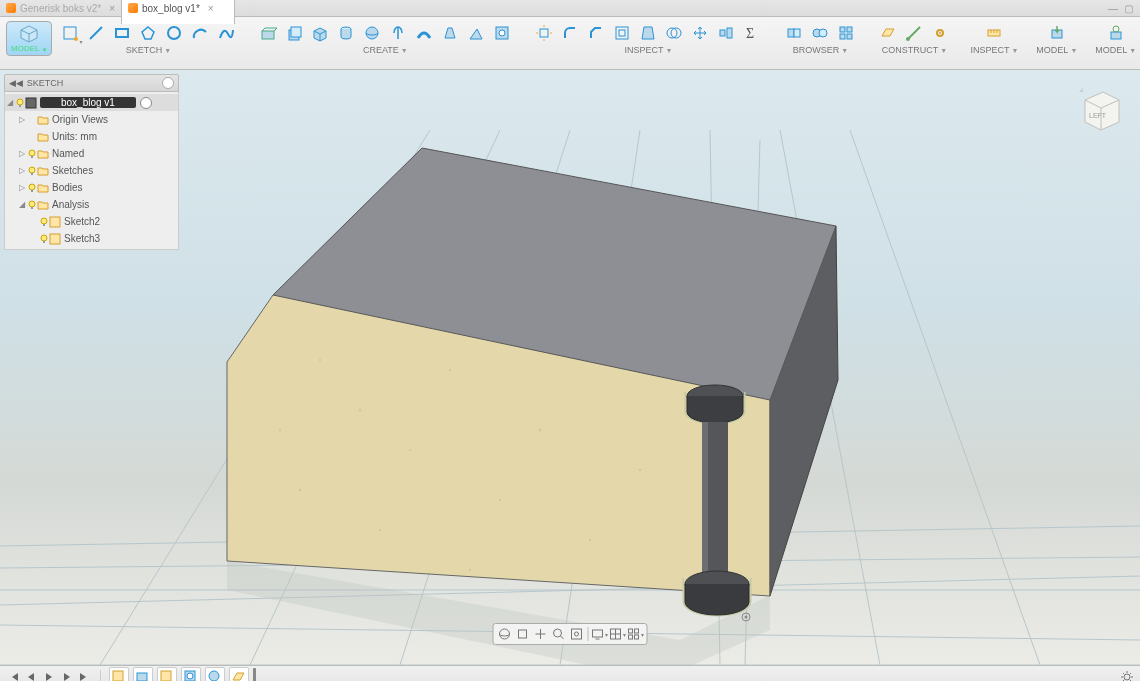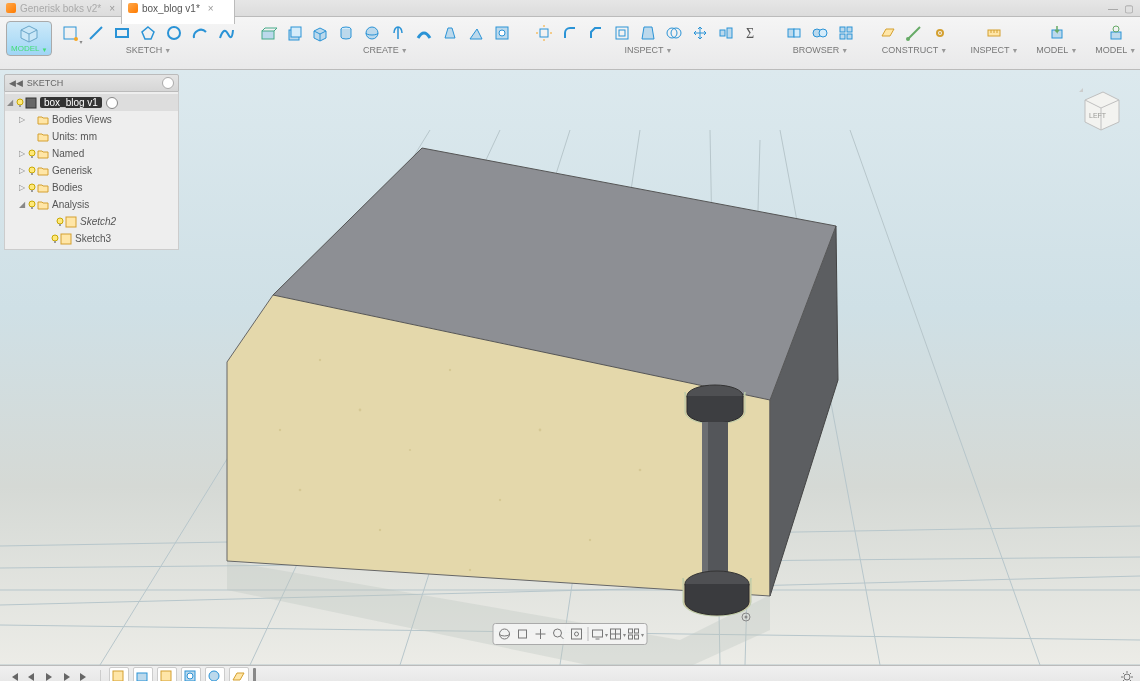--- a/index.html
+++ b/index.html
@@ -37,21 +37,21 @@
   .browser{position:absolute;left:4px;top:4px;width:175px}
   .browser-hdr{background:linear-gradient(#e4e4e4,#d6d6d6);border:1px solid #bbb;border-radius:2px 2px 0 0;display:flex;align-items:center;padding:2px 4px;font-size:9px;color:#666}
   .browser-hdr .collapse{margin-right:4px}
   .browser-hdr .dot{margin-left:auto;width:10px;height:10px;border-radius:50%;border:1px solid #aaa;background:#fff}
   .tree{background:#eee;border:1px solid #ccc;border-top:0;padding:2px 0}
   .node{display:flex;align-items:center;height:15px;padding:1px 0}
   .node .t{width:10px;text-align:center;color:#888;font-size:8px}
   .node .bulb{width:10px;height:10px}
   .node .icon{width:12px;height:12px;margin-right:3px}
   .node .name{white-space:nowrap}
-  .node.root .name{background:#333;color:#fff;padding:0 4px;border-radius:2px}
+  .node.root .name{background:#333;color:#fff;padding:0 21px;border-radius:2px}
   .node.root{background:#ddd}
   .bulb svg{width:10px;height:10px}
   
   .viewcube{position:absolute;right:12px;top:12px;width:55px;height:55px}
   
   .viewbar{position:absolute;left:50%;bottom:20px;transform:translateX(-50%);background:rgba(245,245,245,.9);border:1px solid #aaa;border-radius:3px;display:flex;align-items:center;padding:2px;gap:0}
   .viewbar .vb{width:18px;height:16px;display:flex;align-items:center;justify-content:center}
   .viewbar .vsep{width:1px;height:14px;background:#bbb;margin:0 2px}
   
   .timeline{height:22px;background:linear-gradient(#f0f0f0,#e4e4e4);border-top:1px solid #bbb;display:flex;align-items:center;padding:0 6px;gap:4px}
@@ -478,21 +478,21 @@
         <span class="name">box_blog v1</span>
         <span style="margin-left:4px;width:10px;height:10px;border-radius:50%;border:1px solid #888;background:#fff;display:inline-block"></span>
       </div>
       <div id="tree-body">
           <div class="node" style="padding-left: 12px;">
             <span class="t">▷</span>
             <span style="width: 10px;"></span>
             <span class="icon"><svg viewBox="0 0 12 12">
                 <path d="M1 3 h4 l1 1 h5 v6 h-10 z" fill="#ffe6a7" stroke="#d4a030"></path>
               </svg></span>
-            <span class="name">Bodies Views</span>
+            <span class="name">Origin Views</span>
           </div>
           <div class="node" style="padding-left: 12px;">
             <span class="t"></span>
             <span style="width: 10px;"></span>
             <span class="icon"><svg viewBox="0 0 12 12">
                 <path d="M1 3 h4 l1 1 h5 v6 h-10 z" fill="#ffe6a7" stroke="#d4a030"></path>
               </svg></span>
             <span class="name">Units: mm</span>
           </div>
           <div class="node" style="padding-left: 12px;">
@@ -508,21 +508,21 @@
           </div>
           <div class="node" style="padding-left: 12px;">
             <span class="t">▷</span>
             <span class="bulb"><svg viewBox="0 0 10 10">
                 <circle cx="5" cy="4" r="3" fill="#ffe97a" stroke="#c9a800"></circle>
                 <rect x="4" y="7" width="2" height="2" fill="#999"></rect>
               </svg></span>
             <span class="icon"><svg viewBox="0 0 12 12">
                 <path d="M1 3 h4 l1 1 h5 v6 h-10 z" fill="#ffe6a7" stroke="#d4a030"></path>
               </svg></span>
-            <span class="name">Generisk</span>
+            <span class="name">Sketches</span>
           </div>
           <div class="node" style="padding-left: 12px;">
             <span class="t">▷</span>
             <span class="bulb"><svg viewBox="0 0 10 10">
                 <circle cx="5" cy="4" r="3" fill="#ffe97a" stroke="#c9a800"></circle>
                 <rect x="4" y="7" width="2" height="2" fill="#999"></rect>
               </svg></span>
             <span class="icon"><svg viewBox="0 0 12 12">
                 <path d="M1 3 h4 l1 1 h5 v6 h-10 z" fill="#ffe6a7" stroke="#d4a030"></path>
               </svg></span>
@@ -532,32 +532,32 @@
             <span class="t">◢</span>
             <span class="bulb"><svg viewBox="0 0 10 10">
                 <circle cx="5" cy="4" r="3" fill="#ffe97a" stroke="#c9a800"></circle>
                 <rect x="4" y="7" width="2" height="2" fill="#999"></rect>
               </svg></span>
             <span class="icon"><svg viewBox="0 0 12 12">
                 <path d="M1 3 h4 l1 1 h5 v6 h-10 z" fill="#ffe6a7" stroke="#d4a030"></path>
               </svg></span>
             <span class="name">Analysis</span>
           </div>
-          <div class="node" style="padding-left: 40px; font-style: italic;">
+          <div class="node" style="padding-left: 24px;">
             <span class="t"></span>
             <span class="bulb"><svg viewBox="0 0 10 10">
                 <circle cx="5" cy="4" r="3" fill="#ffe97a" stroke="#c9a800"></circle>
                 <rect x="4" y="7" width="2" height="2" fill="#999"></rect>
               </svg></span>
             <span class="icon"><svg viewBox="0 0 12 12">
                 <rect x="1" y="1" width="10" height="10" fill="#ffe6a7" stroke="#d4a030"></rect>
               </svg></span>
             <span class="name">Sketch2</span>
           </div>
-          <div class="node" style="padding-left: 24px; margin-left: 11px;">
+          <div class="node" style="padding-left: 24px;">
             <span class="t"></span>
             <span class="bulb"><svg viewBox="0 0 10 10">
                 <circle cx="5" cy="4" r="3" fill="#ffe97a" stroke="#c9a800"></circle>
                 <rect x="4" y="7" width="2" height="2" fill="#999"></rect>
               </svg></span>
             <span class="icon"><svg viewBox="0 0 12 12">
                 <rect x="1" y="1" width="10" height="10" fill="#ffe6a7" stroke="#d4a030"></rect>
               </svg></span>
             <span class="name">Sketch3</span>
           </div>

